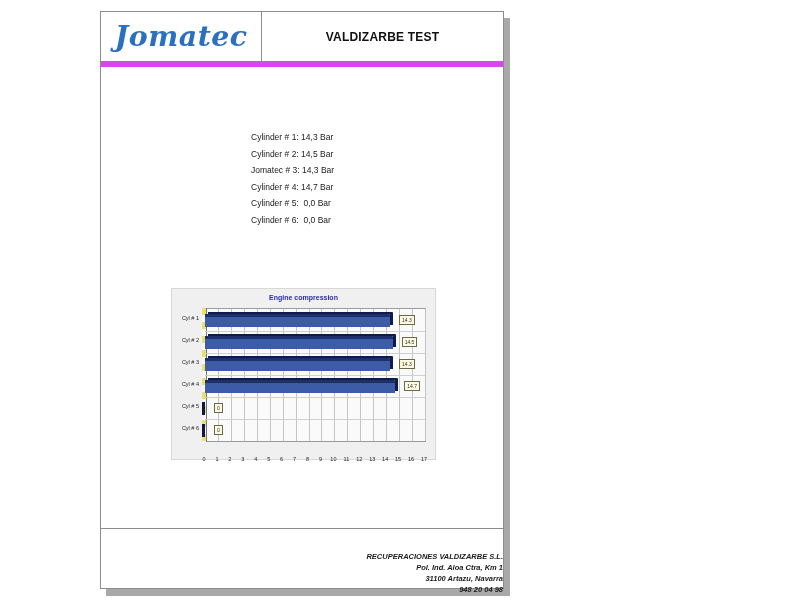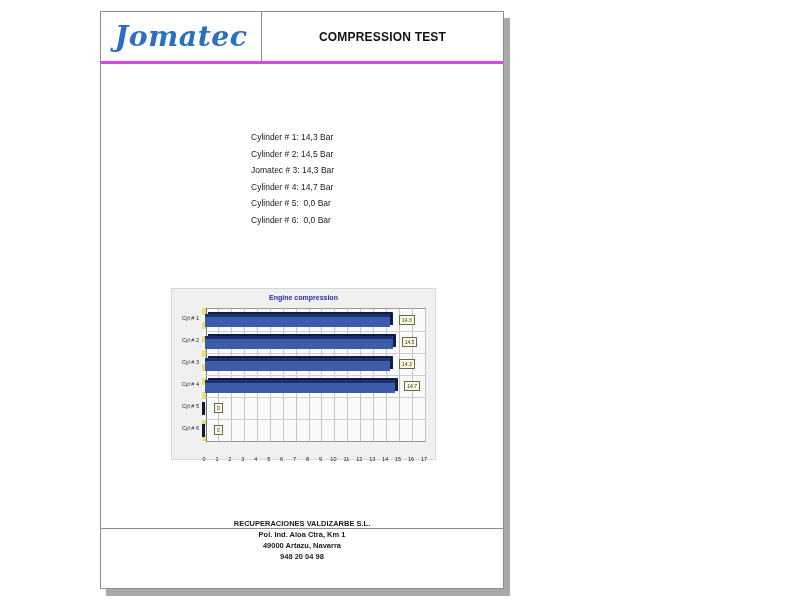--- a/index.html
+++ b/index.html
@@ -11,21 +11,21 @@
   .page-shadow {
     position: absolute; left: 106px; top: 18px; width: 404px; height: 578px;
     background: #a9a9a9;
   }
   .page {
     position: absolute; left: 100px; top: 11px; width: 404px; height: 578px;
     background: #ffffff; border: 1px solid #8c8c8c; box-sizing: border-box;
   }
   .header {
     position: absolute; left: 0; top: 0; width: 402px; height: 49px;
-    border-bottom: 3px solid #d946ef;
+    border-bottom: 6px solid #d946ef;
   }
   .logo-cell {
     position: absolute; left: 0; top: 0; width: 160px; height: 49px;
     border-right: 1px solid #8c8c8c; display: flex; align-items: center; justify-content: center;
   }
   .logo {
     font-family: "DejaVu Serif", serif; font-weight: bold; font-style: italic;
     font-size: 27px; color: #2a6fc0; letter-spacing: 0.5px;
     transform: scaleX(1.05);
   }
@@ -79,38 +79,38 @@
   .cat-label {
     position: absolute; right: 236px; font-size: 5.5px; color: #222; white-space: nowrap;
   }
   .tick-label {
     position: absolute; top: 167px; font-size: 5.5px; color: #222; transform: translateX(-50%);
   }
   .footer-rule {
     position: absolute; left: 0; width: 402px; top: 516px; height: 1px; background: #8c8c8c;
   }
   .footer {
-    position: absolute; left: 0; width: 402px; top: 506px; text-align: center;
+    position: absolute; left: 0; width: 402px; top: 539px; text-align: right; font-style: italic;
   }
   .footer-line {
     font-weight: bold; font-size: 7.5px; color: #1a1a1a; height: 11px; line-height: 11px;
   }
 </style>
 </head>
 <body>
 
 <div class="page-shadow"></div>
 <div class="page">
 
   <div class="header">
     <div class="logo-cell">
       <span class="logo">Jomatec</span>
     </div>
     <div class="title-cell">
-      <span class="title">COMPRESSION TEST</span>
+      <span class="title">VALDIZARBE TEST</span>
     </div>
   </div>
 
   <div class="results" id="results">
       <div class="result-line"><span>Cylinder # 1:</span> <span>14,3 Bar</span></div>
       <div class="result-line"><span>Cylinder # 2:</span> <span>14,5 Bar</span></div>
       <div class="result-line"><span>Jomatec # 3:</span> <span>14,3 Bar</span></div>
       <div class="result-line"><span>Cylinder # 4:</span> <span>14,7 Bar</span></div>
       <div class="result-line"><span>Cylinder # 5:</span> <span> 0,0 Bar</span></div>
       <div class="result-line"><span>Cylinder # 6:</span> <span> 0,0 Bar</span></div>
@@ -180,16 +180,16 @@
         <div class="tick-label" style="left: 226.118px;">15</div>
         <div class="tick-label" style="left: 239.059px;">16</div>
         <div class="tick-label" style="left: 252px;">17</div>
       </div>
   </div>
 
   <div class="footer-rule"></div>
   <div class="footer">
     <div class="footer-line">RECUPERACIONES VALDIZARBE S.L.</div>
     <div class="footer-line">Pol. Ind. Aloa Ctra, Km 1</div>
-    <div class="footer-line">49000 Artazu, Navarra</div>
+    <div class="footer-line">31100 Artazu, Navarra</div>
     <div class="footer-line">948 20 04 98</div>
   </div>
 </div>
 
 </body></html>

